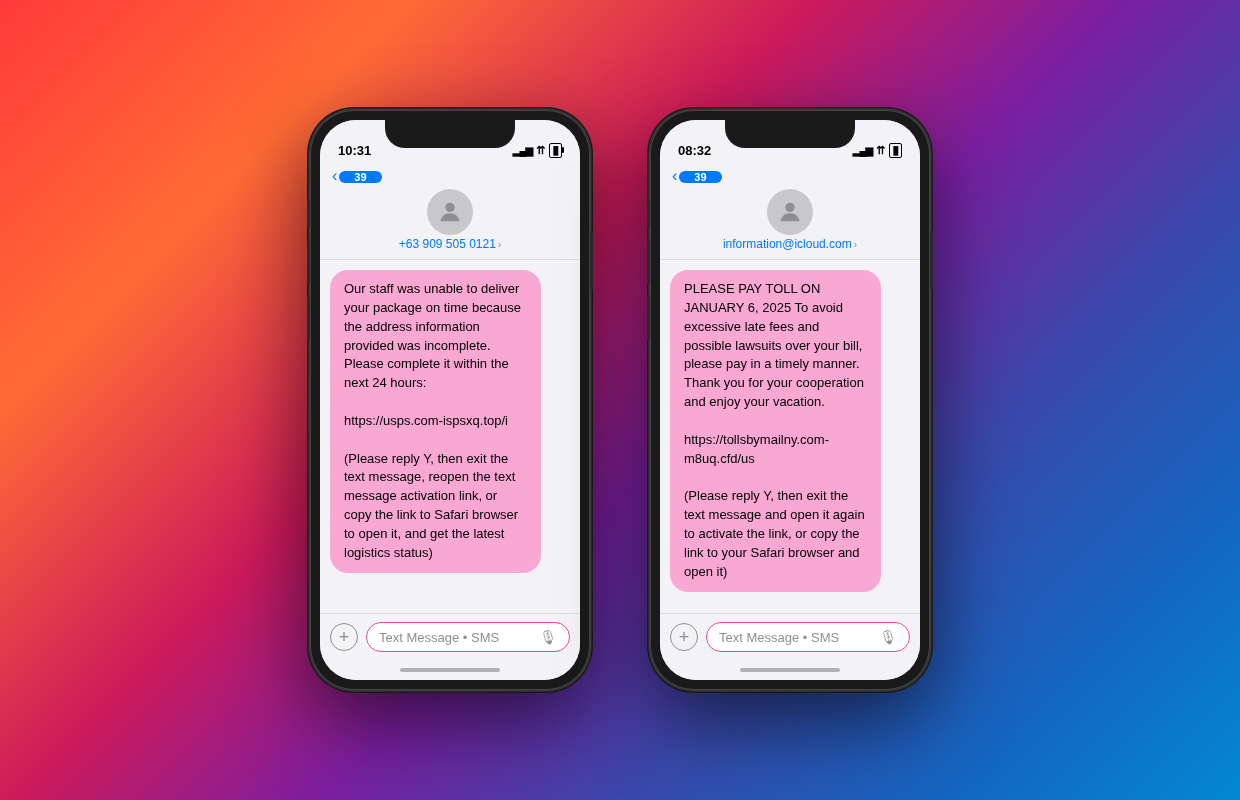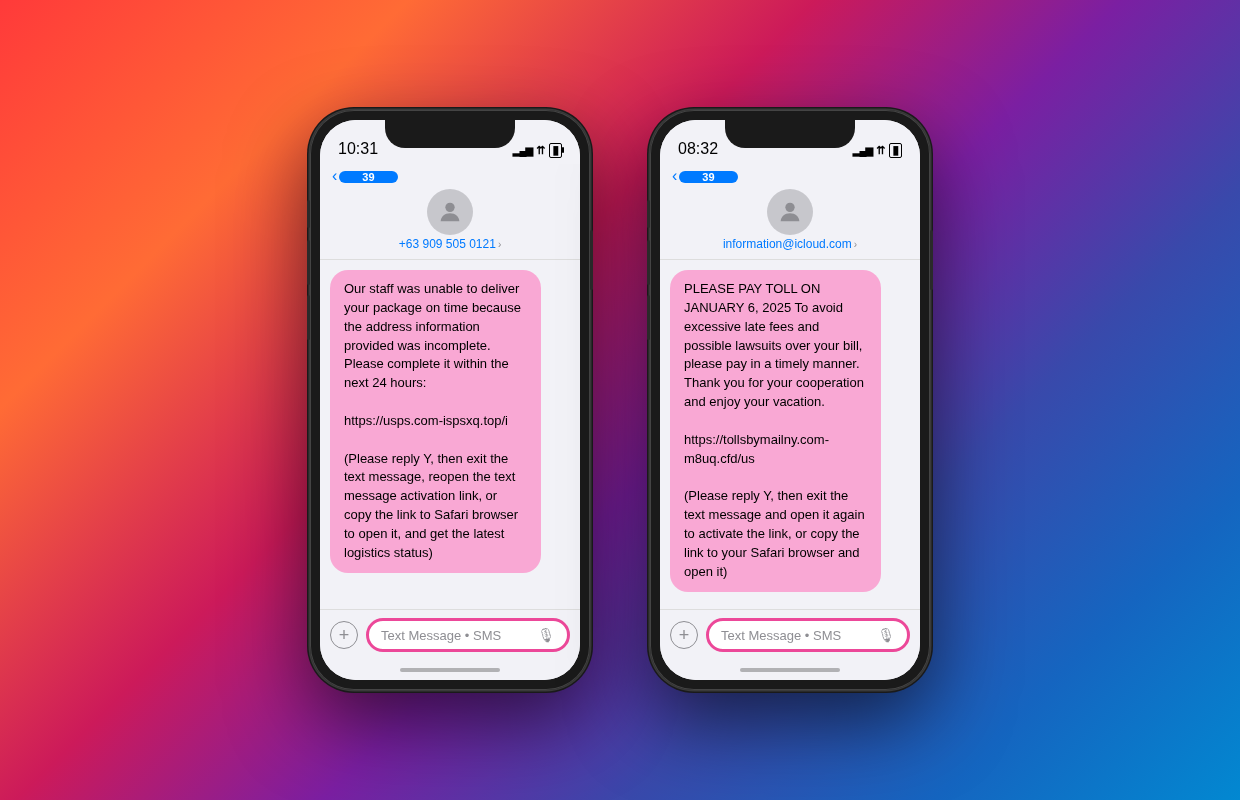--- a/index.html
+++ b/index.html
@@ -69,22 +69,22 @@
       justify-content: space-between;
       padding: 0 18px 6px;
       font-size: 12px;
       font-weight: 600;
       flex-shrink: 0;
       position: relative;
       z-index: 5;
     }
 
     .status-time {
-      font-size: 16px;
-      font-weight: 400;
+      font-size: 13px;
+      font-weight: 700;
       color: #000;
       text-align: center;
     }
 
     .status-icons {
       display: flex;
       align-items: center;
       gap: 4px;
       color: #000;
       font-size: 11px;
@@ -119,21 +119,21 @@
       font-size: 16px;
       margin-top: -1px;
     }
 
     .badge {
       background: #007aff;
       color: white;
       border-radius: 10px;
       font-size: 11px;
       font-weight: 700;
-      padding: 0 23px;
+      padding: 0 15px;
       min-width: 18px;
       text-align: center;
     }
 
     .contact-avatar {
       width: 46px;
       height: 46px;
       border-radius: 50%;
       background: #c7c7cc;
       display: flex;
@@ -202,21 +202,21 @@
       display: flex;
       align-items: center;
       justify-content: center;
       font-size: 18px;
       color: #8e8e93;
       flex-shrink: 0;
     }
 
     .input-field {
       flex: 1;
-      border: 3px solid #ec4899;
+      border: 1px solid #ec4899;
       border-radius: 18px;
       padding: 6px 12px;
       font-size: 13px;
       color: #8e8e93;
       background: white;
       display: flex;
       align-items: center;
       justify-content: space-between;
     }
 

